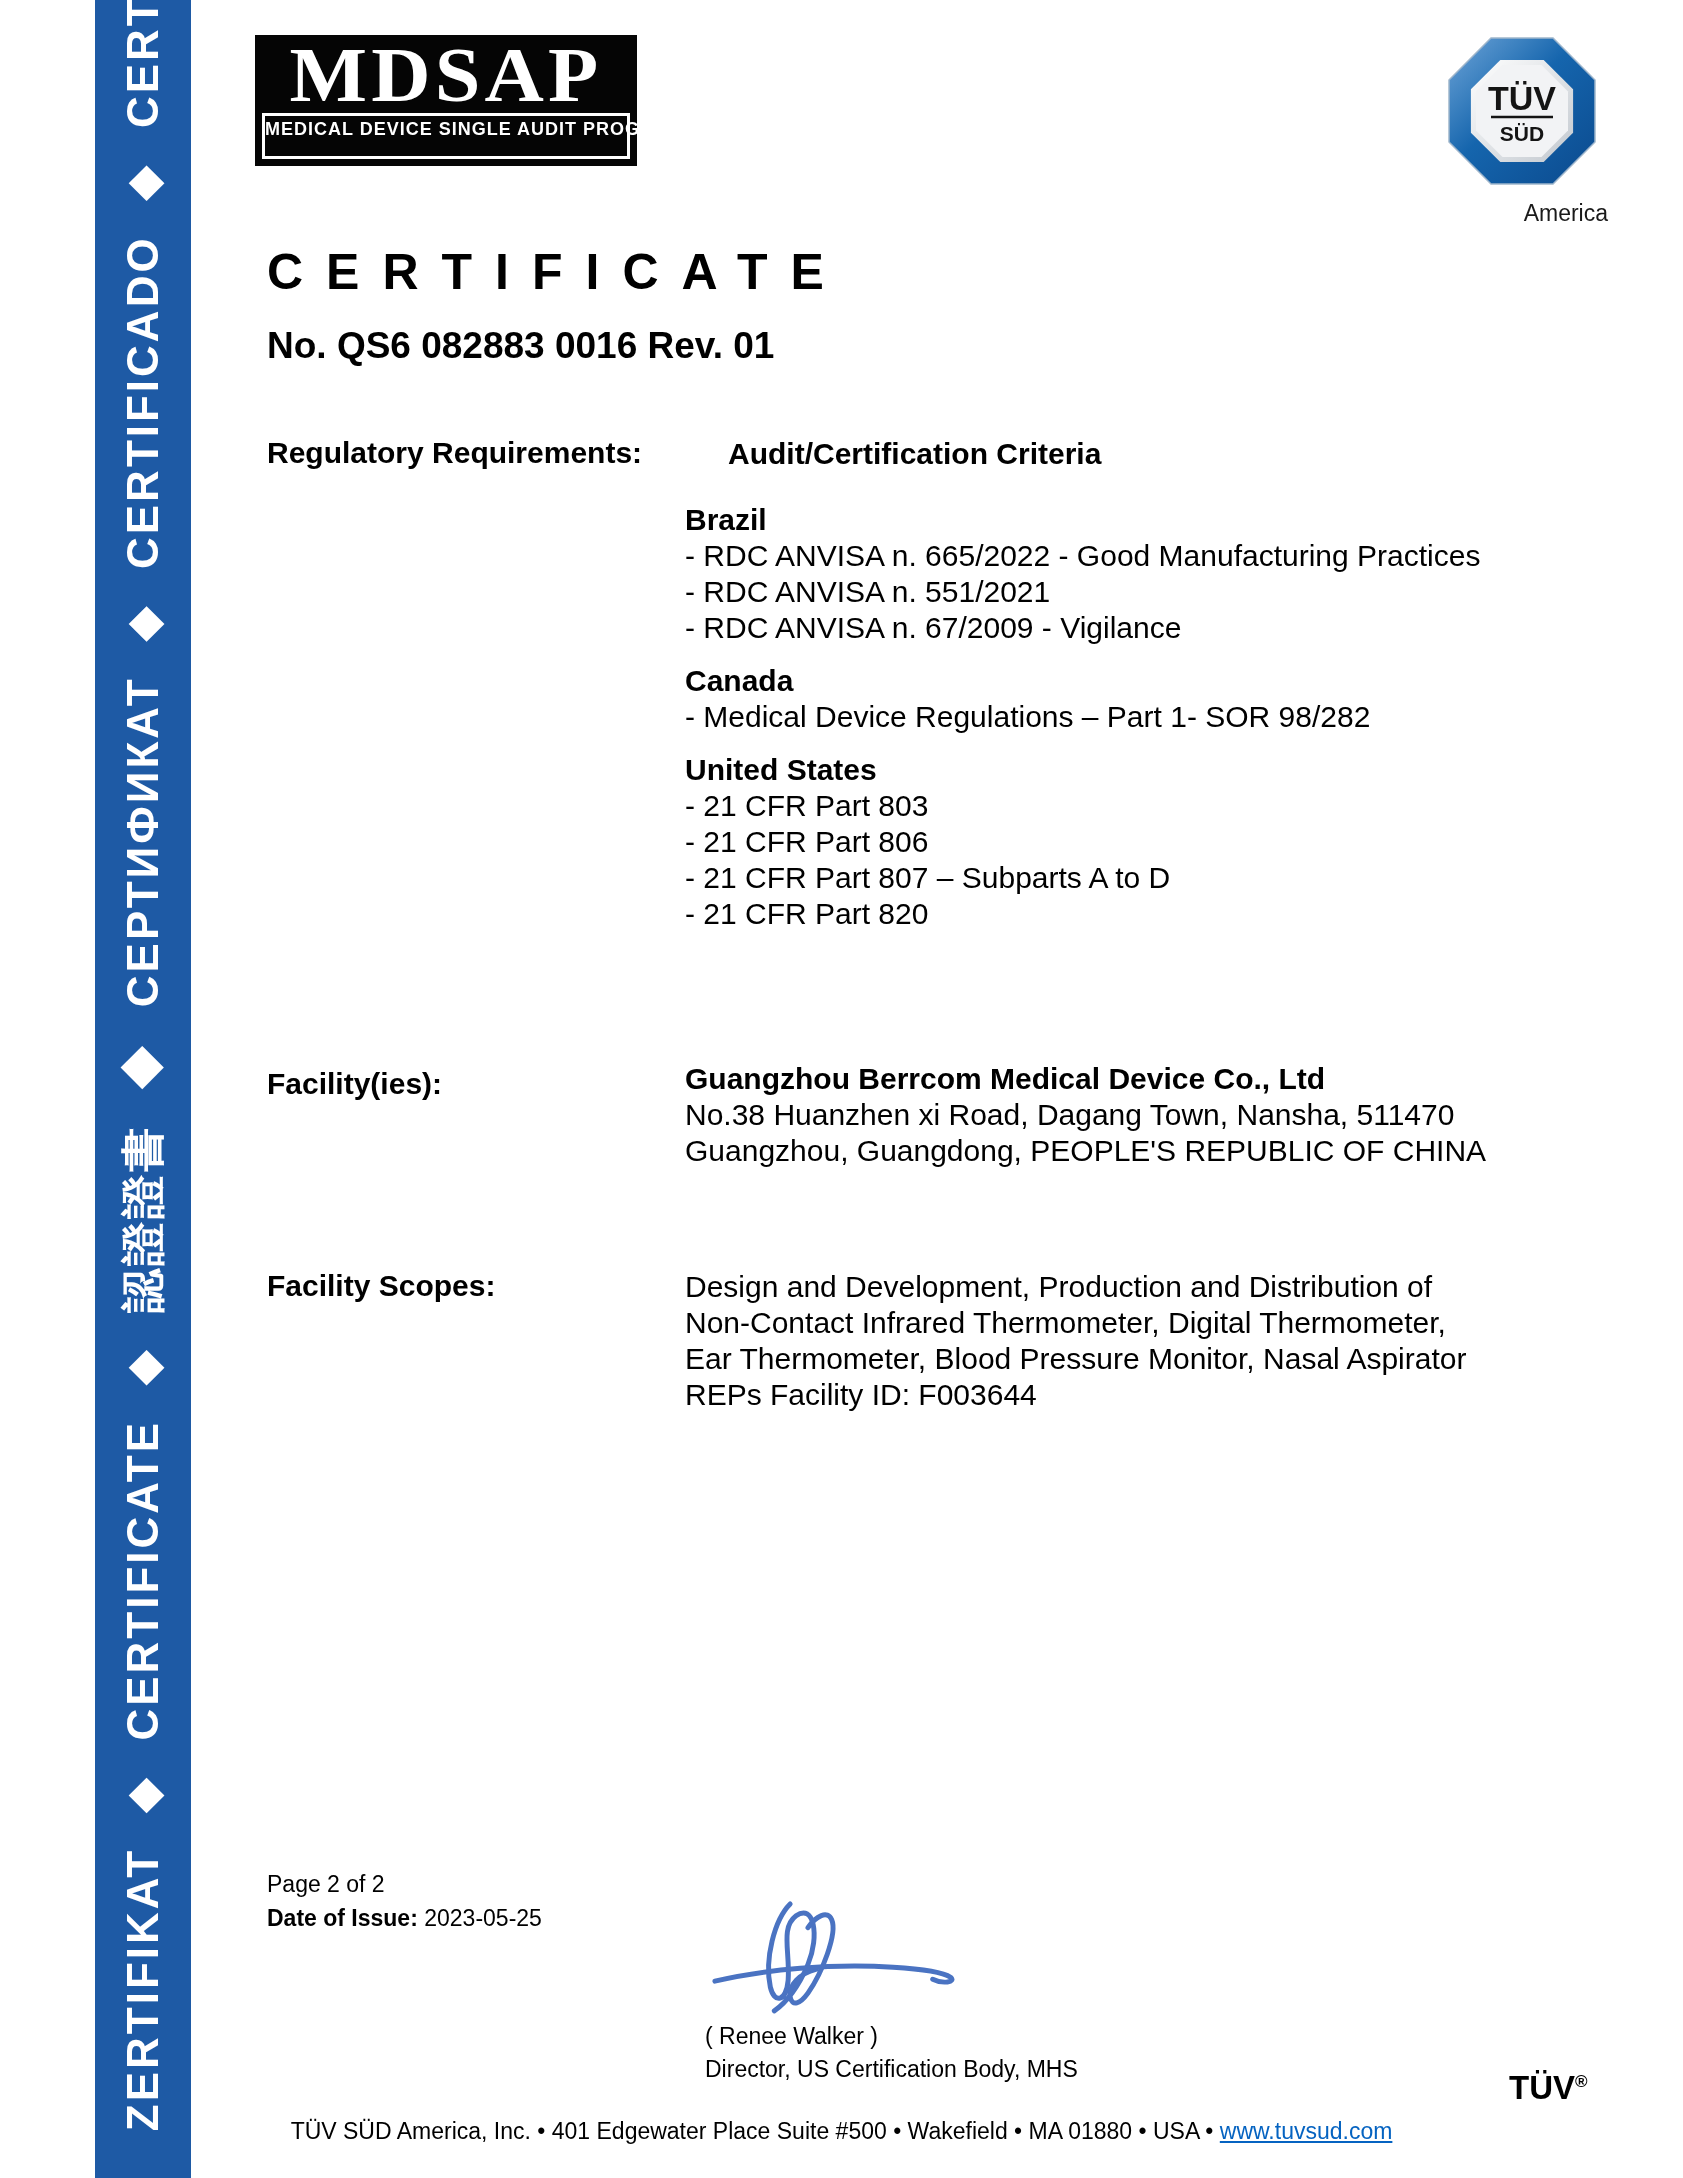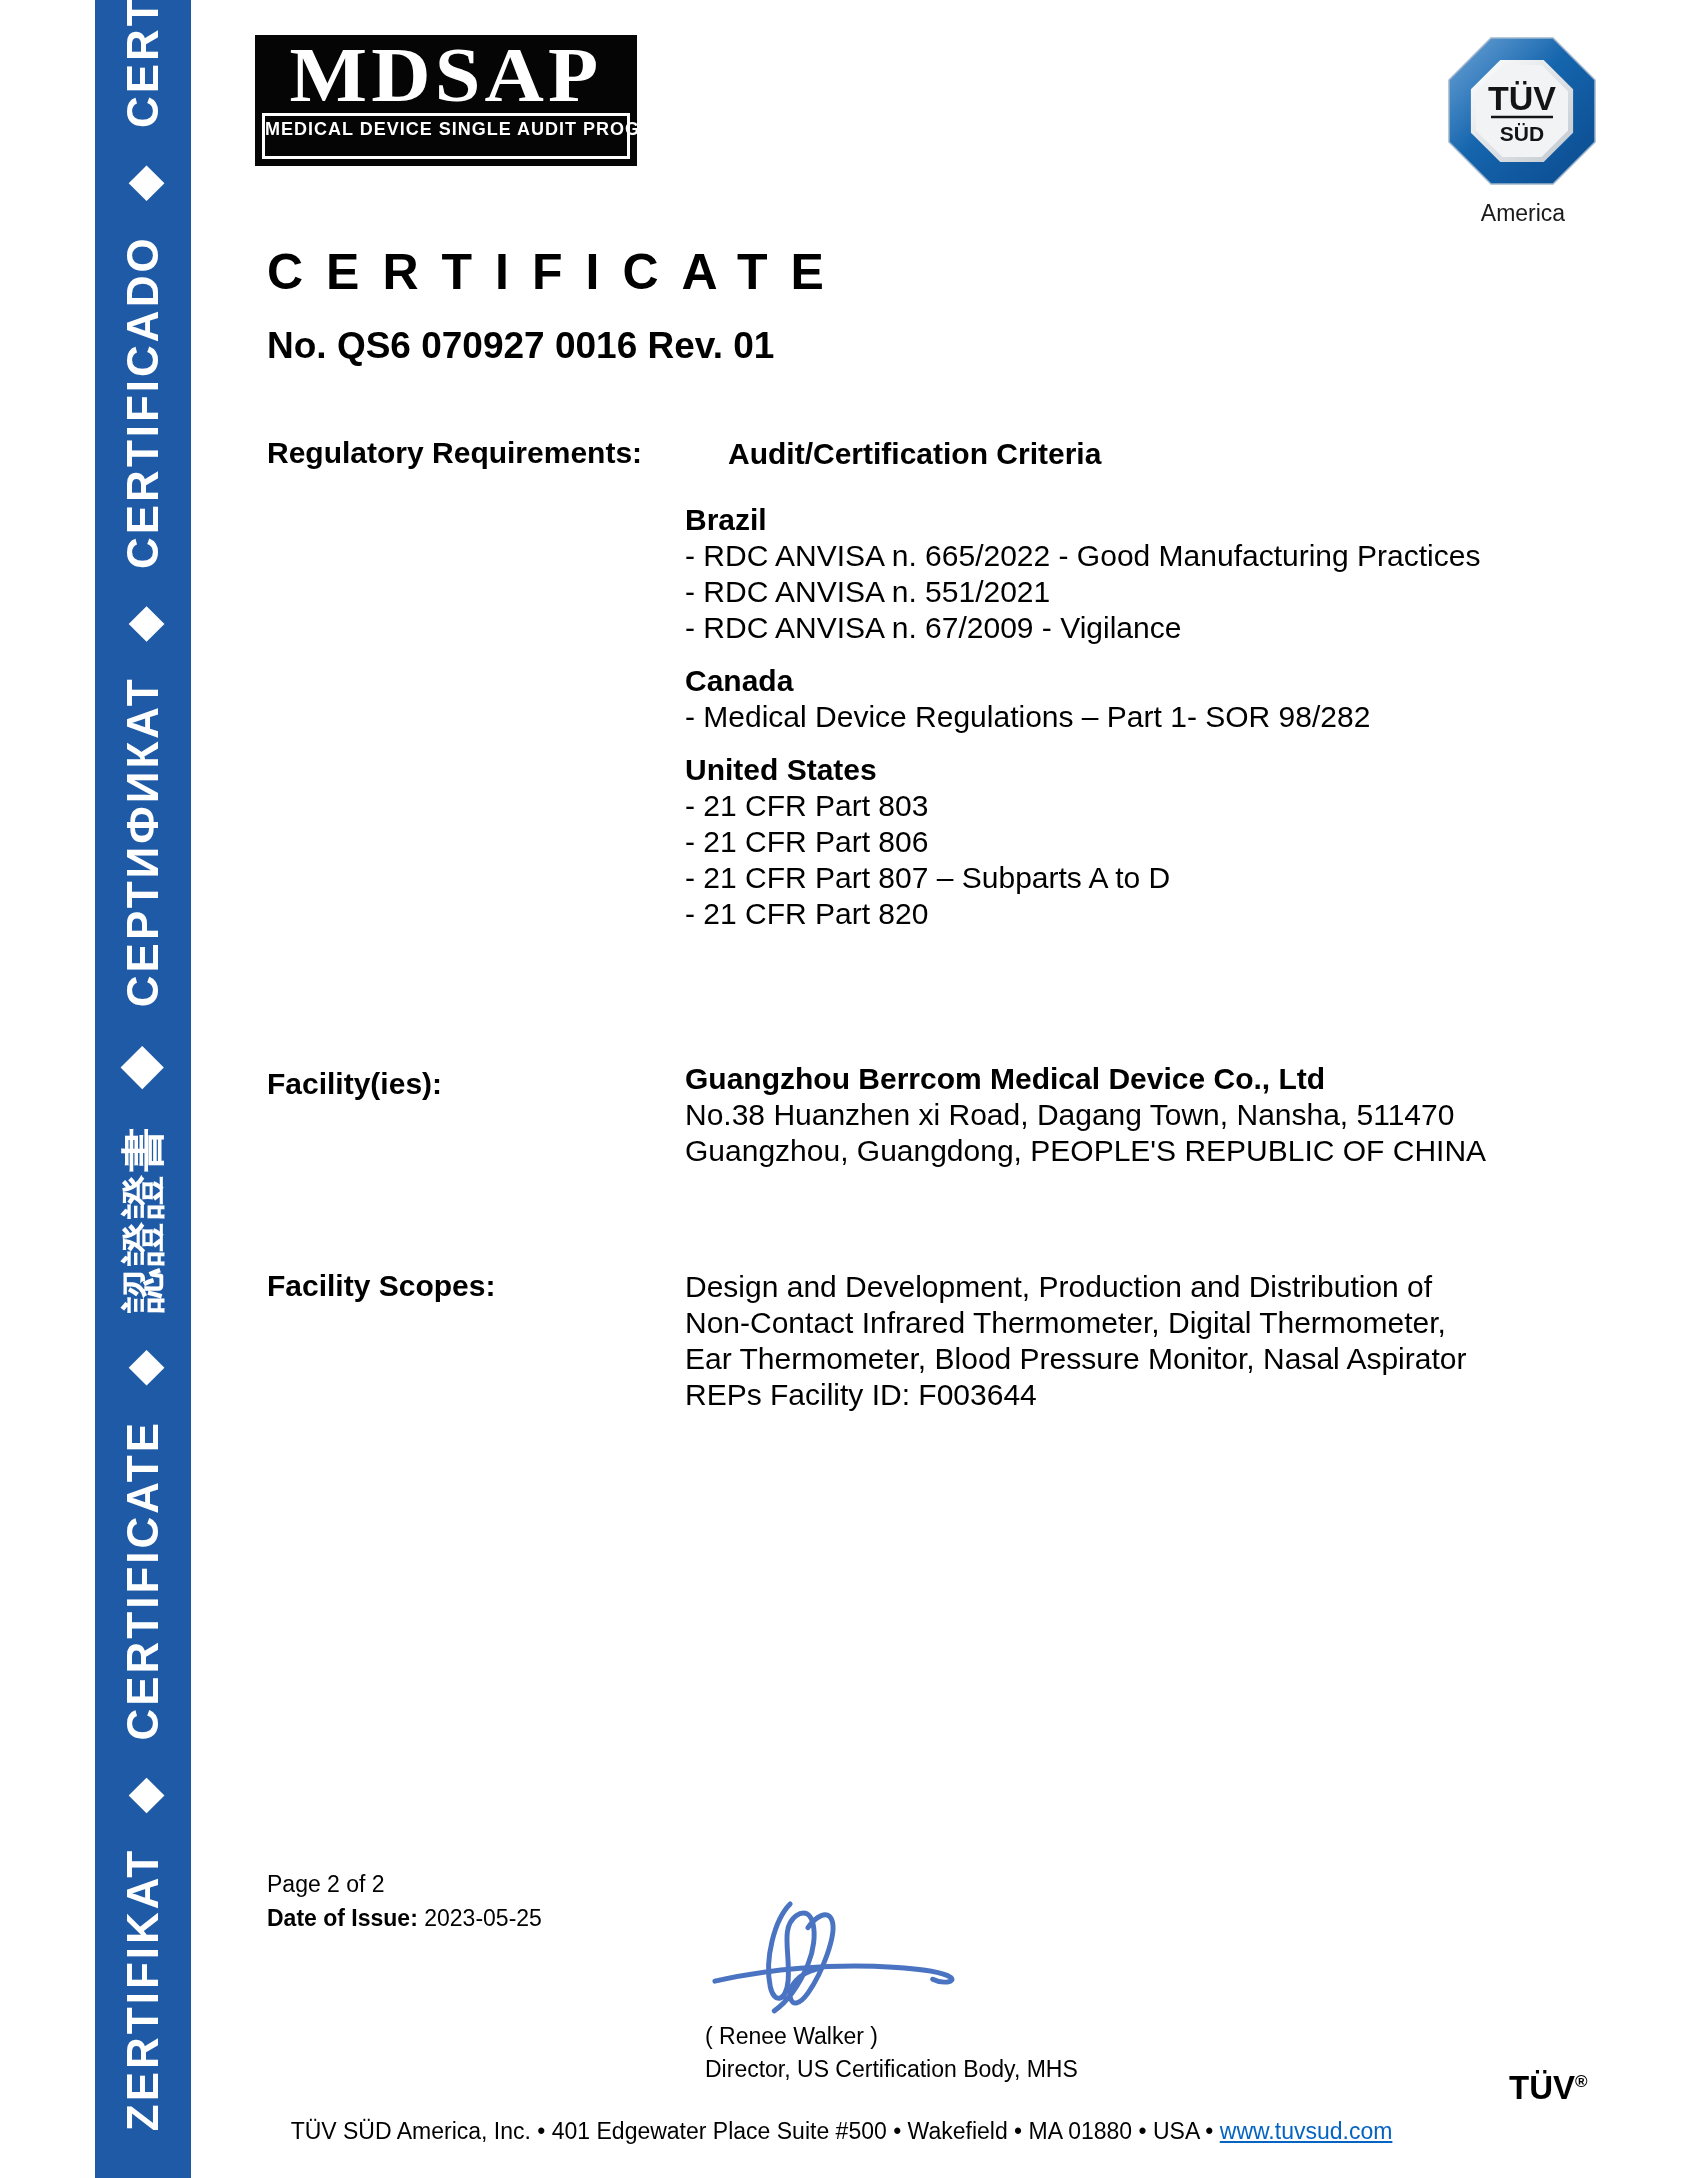--- a/index.html
+++ b/index.html
@@ -35,21 +35,21 @@
   }
   .mdsap-strip {
     border:3px solid #fff; color:#fff; text-align:center;
     font-size:18px; font-weight:bold; letter-spacing:1px;
     padding:3px 0 16px 0; margin-top:1px; white-space:nowrap;
   }
 
   
   .tuv-logo { position:absolute; left:1447px; top:36px; width:150px; height:150px; }
   .tuv-america {
-    position:absolute; left:1438px; top:200px; width:170px; text-align:center;
+    position:absolute; left:1438px; top:200px; width:170px; text-align:right;
     font-size:23px; color:#1a1a1a;
   }
 
   
   .cert-title {
     position:absolute; left:267px; top:243px;
     font-size:50px; font-weight:bold; letter-spacing:23px; white-space:nowrap;
   }
   .cert-number {
     position:absolute; left:267px; top:325px;
@@ -108,21 +108,21 @@
     <polygon points="44,2 106,2 148,44 148,106 106,148 44,148 2,106 2,44" fill="url(#gBlue)" stroke="#9fb6cc" stroke-width="1.5"></polygon>
     <polygon points="53.3,23.9 96.7,23.9 126.1,53.3 126.1,96.7 96.7,126.1 53.3,126.1 23.9,96.7 23.9,53.3" fill="url(#gSilver)"></polygon>
     <polygon points="55.5,29 94.5,29 121,55.5 121,94.5 94.5,121 55.5,121 29,94.5 29,55.5" fill="#f2f3f5"></polygon>
     <text x="75" y="74" text-anchor="middle" font-family="Liberation Sans, sans-serif" font-size="34" font-weight="bold" fill="#141414">TÜV</text>
     <line x1="44" y1="81" x2="106" y2="81" stroke="#141414" stroke-width="2.5"></line>
     <text x="75" y="105" text-anchor="middle" font-family="Liberation Sans, sans-serif" font-size="21" font-weight="bold" fill="#141414">SÜD</text>
   </svg>
   <div class="tuv-america">America</div>
 
   <div class="cert-title">CERTIFICATE</div>
-  <div class="cert-number">No. QS6 070927 0016 Rev. 01</div>
+  <div class="cert-number">No. QS6 082883 0016 Rev. 01</div>
 
   <div class="col-label" style="top:436px;">Regulatory Requirements:</div>
   <div class="col-content" style="top:436px;">
     <div class="reg-heading">Audit/Certification Criteria</div>
 
     <div class="reg-group">
       <div class="reg-country">Brazil</div>
       <div>- RDC ANVISA n. 665/2022 - Good Manufacturing Practices</div>
       <div>- RDC ANVISA n. 551/2021</div>
       <div>- RDC ANVISA n. 67/2009 - Vigilance</div>

